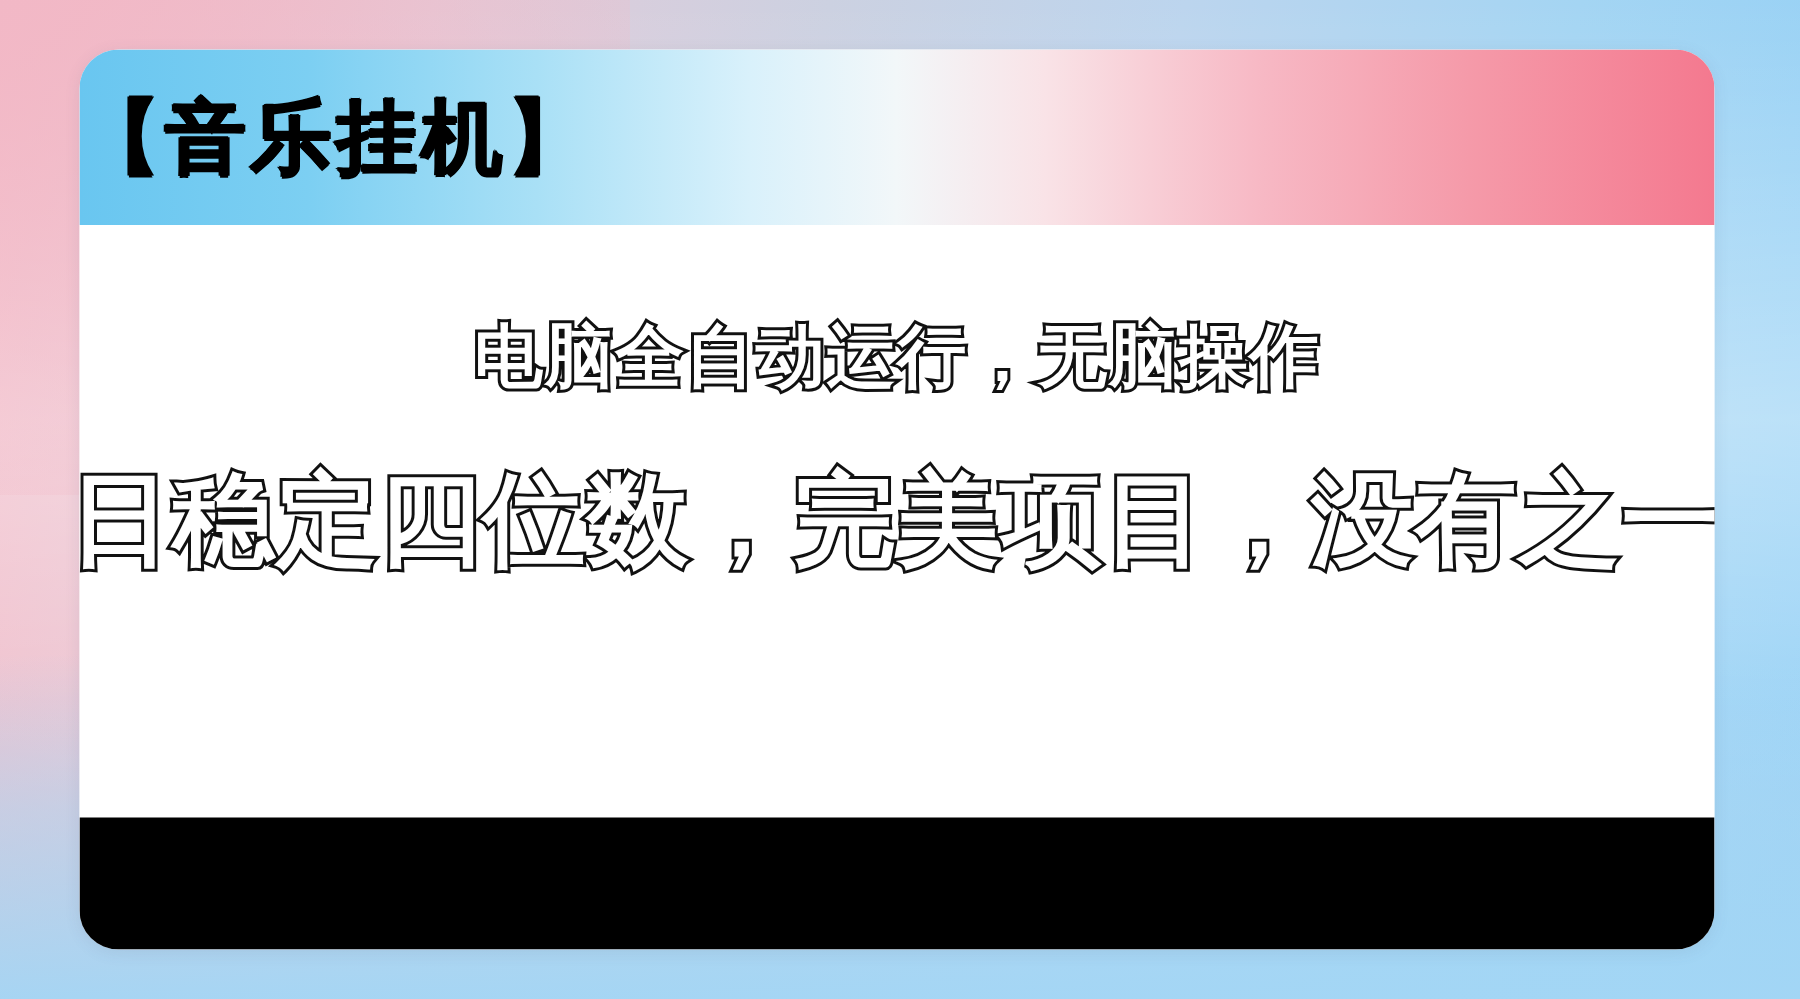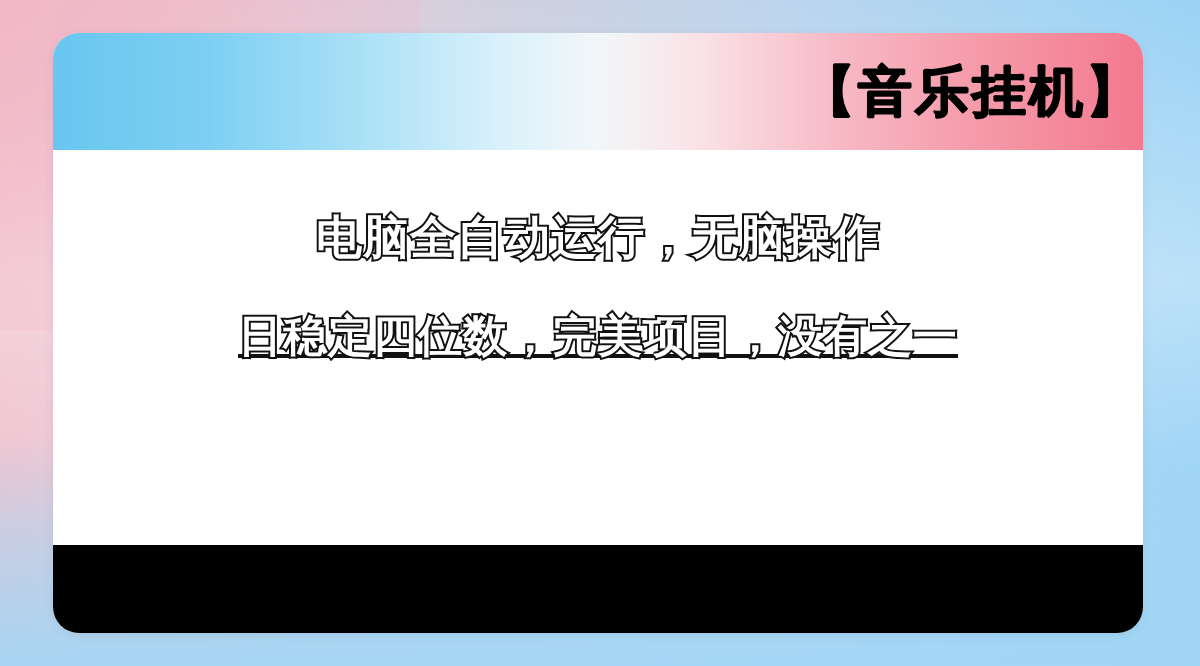--- a/index.html
+++ b/index.html
@@ -87,21 +87,21 @@
       #7ccff2 14%,
       #a9e0f6 28%,
       #d9f1fb 41%,
       #f2f7f9 50%,
       #f9e3e7 59%,
       #f7b9c5 72%,
       #f59aa9 85%,
       #f4798f 100%);
     display: flex;
     align-items: center;
-    justify-content: flex-end;
+    justify-content: flex-start;
   }
 
   .card-title {
     font-family: "DejaVu Sans", "Liberation Sans", sans-serif;
     font-weight: 700;
     font-size: 54px;
     line-height: 1;
     letter-spacing: 3px;
     color: #000000;
     white-space: nowrap;
@@ -131,24 +131,23 @@
     text-stroke: 4px #111111;
   }
 
   .body-line-1 {
     font-size: 46px;
     line-height: 1;
     margin-top: 64px;
   }
 
   .body-line-2 {
-    font-size: 44px;
+    font-size: 68px;
     line-height: 1;
     margin-top: 54px;
-    text-decoration: underline;
   }
 
   
   .card-footer {
     position: absolute;
     left: 0;
     right: 0;
     bottom: 0;
     height: 88px;
     background: #000000;

